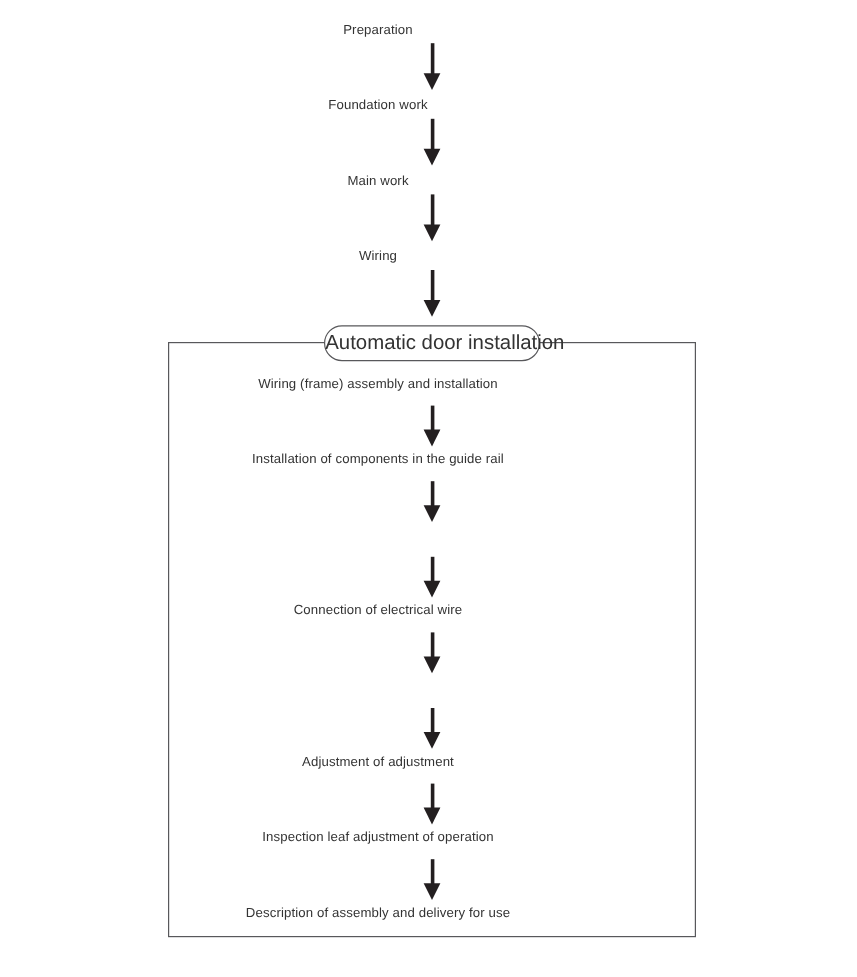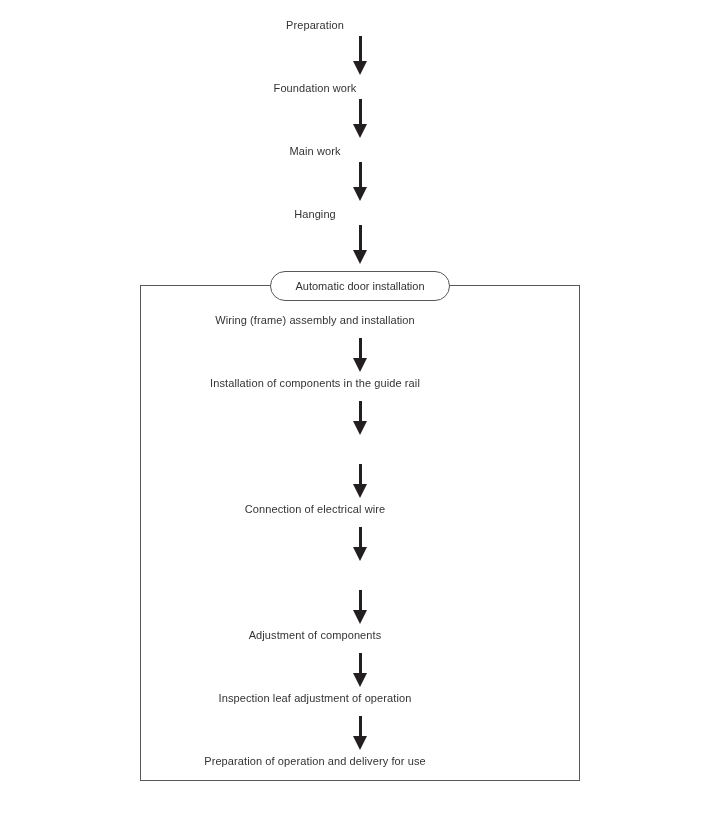--- a/index.html
+++ b/index.html
@@ -82,21 +82,21 @@
     position: absolute;
     left: 270px;
     top: 271px;
     width: 180px;
     height: 30px;
     box-sizing: border-box;
     border: 1.2px solid #58585b;
     border-radius: 15px;
     background: #ffffff;
     color: #333333;
-    font-size: 11px;
+    font-size: 17px;
     line-height: 28px;
     text-align: center;
     white-space: nowrap;
     z-index: 5;
   }
 </style>
 </head>
 <body>
 
 <div id="flowchart">
@@ -115,21 +115,21 @@
     <span class="head"></span>
   </div>
 
   <div class="node" style="top:145px">Main work</div>
 
   <div class="arrow outer" style="top:162px">
     <span class="shaft"></span>
     <span class="head"></span>
   </div>
 
-  <div class="node" style="top:208px">Hanging</div>
+  <div class="node" style="top:208px">Wiring</div>
 
   <div class="arrow outer" style="top:225px">
     <span class="shaft"></span>
     <span class="head"></span>
   </div>
 
   <div id="group-box"></div>
 
   <div id="group-title">Automatic door installation</div>
 
@@ -159,29 +159,29 @@
     <span class="shaft"></span>
     <span class="head"></span>
   </div>
 
 
   <div class="arrow inner" style="top:590px">
     <span class="shaft"></span>
     <span class="head"></span>
   </div>
 
-  <div class="node" style="top:629px">Adjustment of components</div>
+  <div class="node" style="top:629px">Adjustment of adjustment</div>
 
   <div class="arrow inner" style="top:653px">
     <span class="shaft"></span>
     <span class="head"></span>
   </div>
 
   <div class="node" style="top:692px">Inspection leaf adjustment of operation</div>
 
   <div class="arrow inner" style="top:716px">
     <span class="shaft"></span>
     <span class="head"></span>
   </div>
 
-  <div class="node" style="top:755px">Preparation of operation and delivery for use</div>
+  <div class="node" style="top:755px">Description of assembly and delivery for use</div>
 
 </div>
 
 </body></html>

